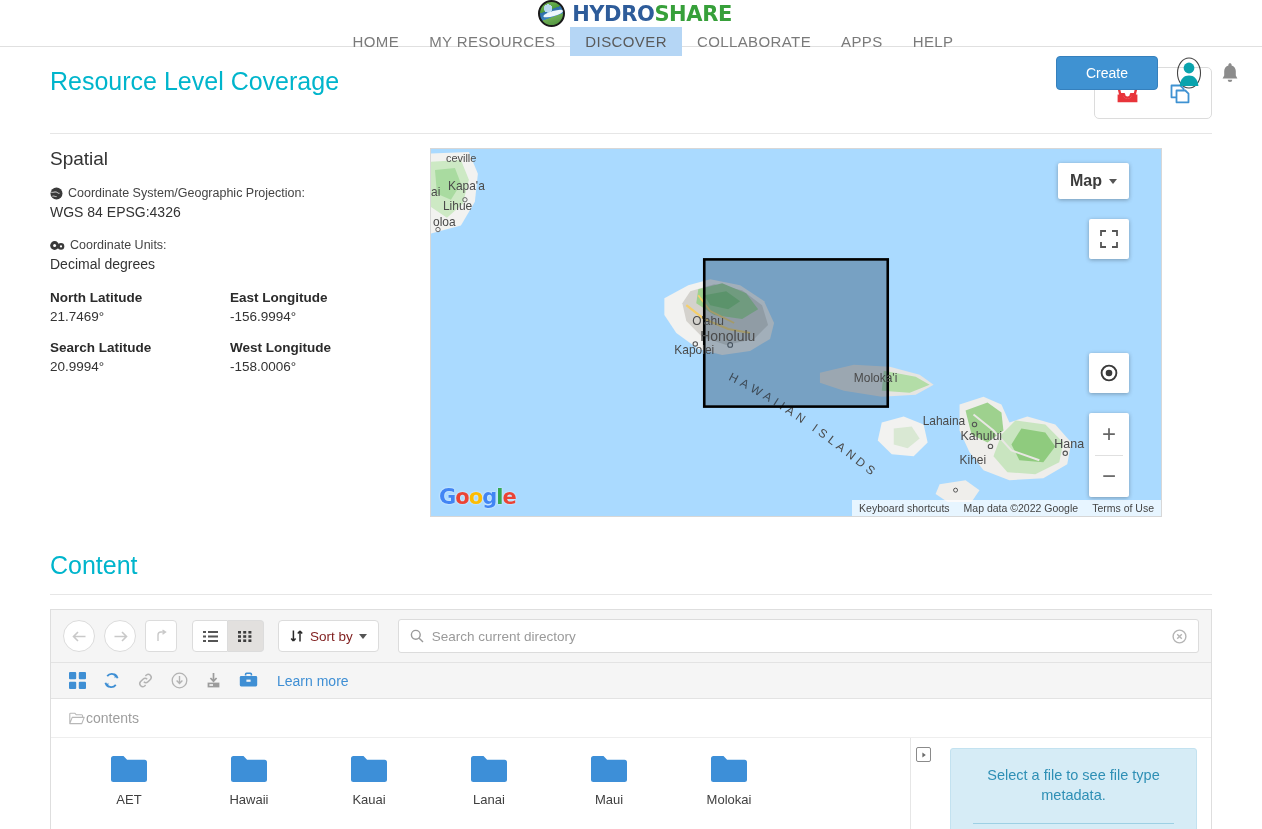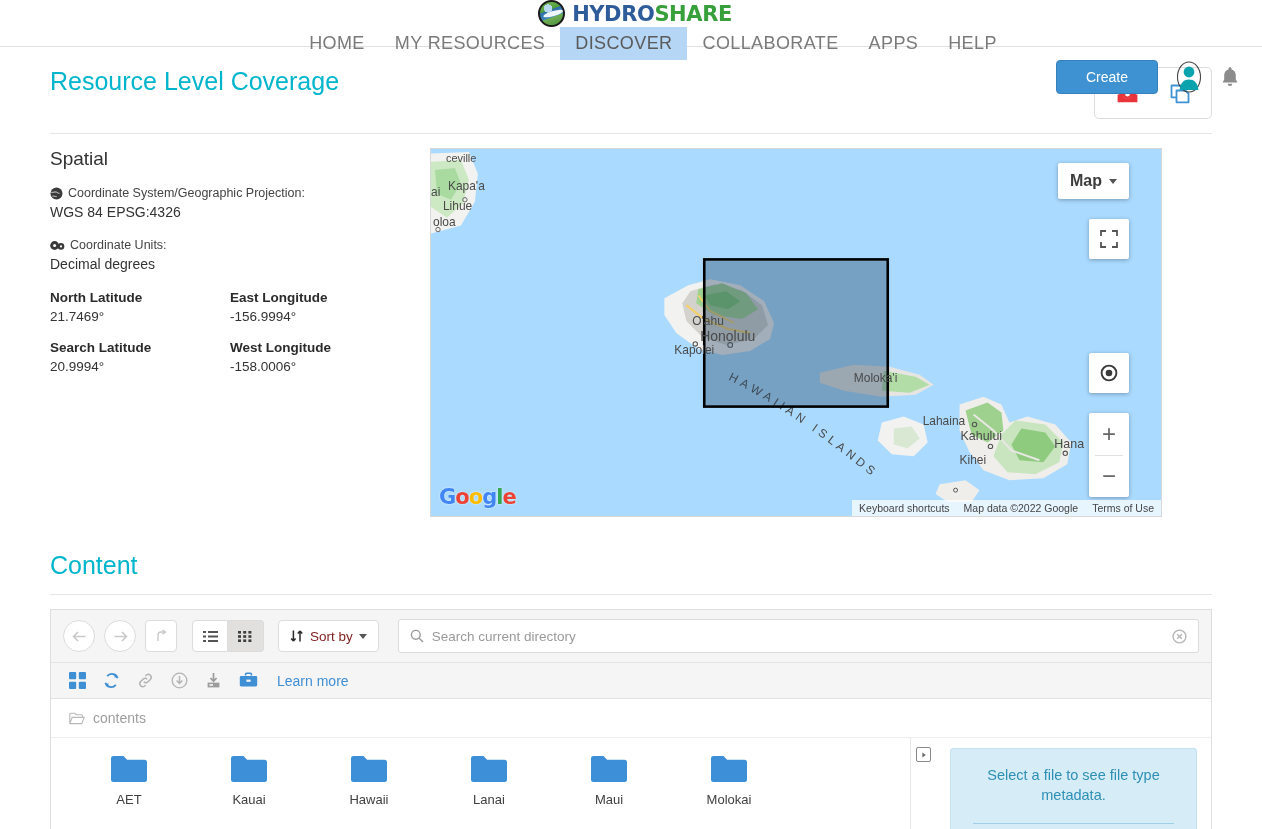--- a/index.html
+++ b/index.html
@@ -38,21 +38,21 @@
     position: absolute; left: 3px; top: 9px; width: 21px; height: 5px;
     background: #eef6fb; border-radius: 50%;
     transform: rotate(-16deg);
   }
   .brand-text { font-size: 21px; font-weight: bold; letter-spacing: -0.4px; font-family: "DejaVu Sans", sans-serif; }
   .brand-hydro { color: #2e5c9a; }
   .brand-share { color: #37a03a; }
 
   .nav-links { display: flex; align-items: center; gap: 0; margin-left: 36px; }
   .nav-link {
-    font-size: 18px; color: #7a7a7a; letter-spacing: 0.4px;
+    font-size: 15px; color: #7a7a7a; letter-spacing: 0.4px;
     padding: 6px 15px; text-decoration: none; cursor: pointer; white-space: nowrap;
   }
   .nav-link.selected { background: #b5d6f5; color: #5a5a5a; }
 
   .nav-right { margin-left: auto; display: flex; align-items: center; gap: 14px; }
   .btn-create {
     background: #3f92d2; color: #fff; border: 1px solid #3580bd;
     border-radius: 4px; font-size: 14px; padding: 8px 29px; cursor: pointer;
     font-family: "Liberation Sans", sans-serif;
   }
@@ -172,21 +172,21 @@
 
   .fb-actions {
     background: #f5f5f5; border-bottom: 1px solid #e3e3e3;
     padding: 9px 18px; display: flex; align-items: center; gap: 17px;
   }
   .act-ico { cursor: pointer; display: flex; align-items: center; }
   .learn-more { color: #3f8fd4; font-size: 14px; cursor: pointer; margin-left: 2px; }
 
   .breadcrumb {
     padding: 11px 18px; border-bottom: 1px solid #eee; background: #fff;
-    display: flex; align-items: center; gap: 8px; font-size: 14px; color: #9e9e9e;
+    display: flex; align-items: center; gap: 1px; font-size: 14px; color: #9e9e9e;
   }
 
   .fb-body { display: flex; background: #fff; height: 108px; }
   .fb-files {
     flex: 1; display: flex; flex-wrap: wrap; padding: 16px 18px 0 18px;
     align-content: flex-start; gap: 0;
   }
   .file-item {
     width: 120px; display: flex; flex-direction: column; align-items: center;
     cursor: pointer; gap: 9px;
@@ -560,27 +560,27 @@
           <div class="file-item">
             <svg class="folder-ico" viewBox="0 0 38 29">
                 <path d="M1 4.5a2.5 2.5 0 0 1 2.5-2.5h10l3.6 3.8h17.4a2.5 2.5 0 0 1 2.5 2.5v17.2a2.5 2.5 0 0 1-2.5 2.5H3.5A2.5 2.5 0 0 1 1 25.5z" fill="#3d8fd8"></path>
               </svg>
             <span class="file-name">AET</span>
           </div>
           <div class="file-item">
             <svg class="folder-ico" viewBox="0 0 38 29">
                 <path d="M1 4.5a2.5 2.5 0 0 1 2.5-2.5h10l3.6 3.8h17.4a2.5 2.5 0 0 1 2.5 2.5v17.2a2.5 2.5 0 0 1-2.5 2.5H3.5A2.5 2.5 0 0 1 1 25.5z" fill="#3d8fd8"></path>
               </svg>
-            <span class="file-name">Kauai</span>
+            <span class="file-name">Hawaii</span>
           </div>
           <div class="file-item">
             <svg class="folder-ico" viewBox="0 0 38 29">
                 <path d="M1 4.5a2.5 2.5 0 0 1 2.5-2.5h10l3.6 3.8h17.4a2.5 2.5 0 0 1 2.5 2.5v17.2a2.5 2.5 0 0 1-2.5 2.5H3.5A2.5 2.5 0 0 1 1 25.5z" fill="#3d8fd8"></path>
               </svg>
-            <span class="file-name">Hawaii</span>
+            <span class="file-name">Kauai</span>
           </div>
           <div class="file-item">
             <svg class="folder-ico" viewBox="0 0 38 29">
                 <path d="M1 4.5a2.5 2.5 0 0 1 2.5-2.5h10l3.6 3.8h17.4a2.5 2.5 0 0 1 2.5 2.5v17.2a2.5 2.5 0 0 1-2.5 2.5H3.5A2.5 2.5 0 0 1 1 25.5z" fill="#3d8fd8"></path>
               </svg>
             <span class="file-name">Lanai</span>
           </div>
           <div class="file-item">
             <svg class="folder-ico" viewBox="0 0 38 29">
                 <path d="M1 4.5a2.5 2.5 0 0 1 2.5-2.5h10l3.6 3.8h17.4a2.5 2.5 0 0 1 2.5 2.5v17.2a2.5 2.5 0 0 1-2.5 2.5H3.5A2.5 2.5 0 0 1 1 25.5z" fill="#3d8fd8"></path>

